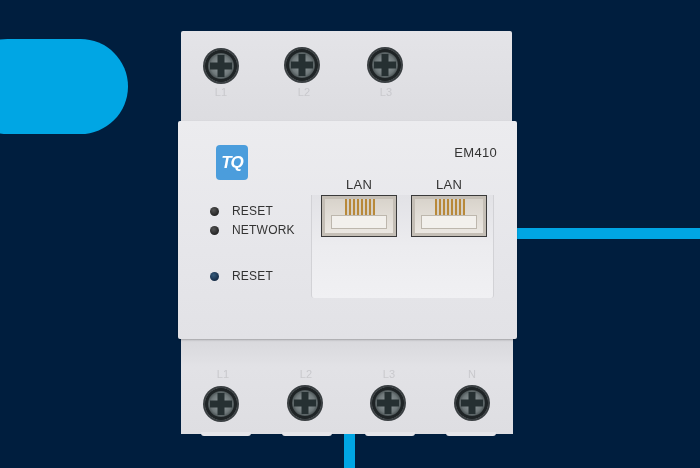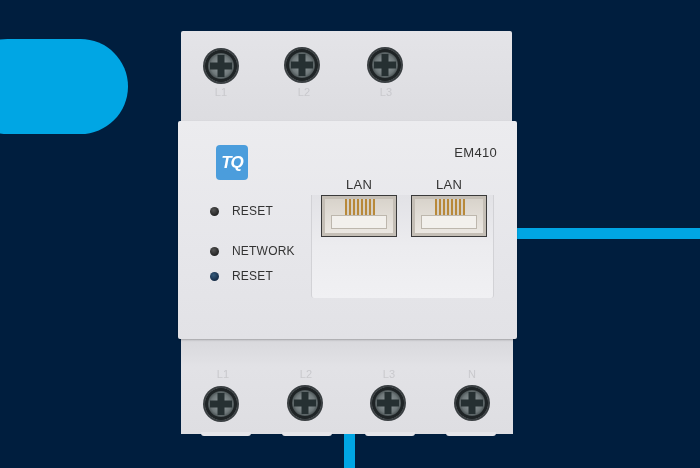--- a/index.html
+++ b/index.html
@@ -129,21 +129,21 @@
   <div class="term-label" style="left:386px;top:86px;">L3</div>
 
   <div class="module-mid">
     <div class="logo">TQ</div>
     <div class="model">EM410</div>
 
     <div class="led-row" style="top:83px;">
       <span class="led"></span>
       <span class="led-label">RESET</span>
     </div>
-    <div class="led-row" style="top:123px;">
+    <div class="led-row" style="top:102px;">
       <span class="led"></span>
       <span class="led-label">NETWORK</span>
     </div>
     <div class="led-row" style="top:148px;">
       <span class="led reset"></span>
       <span class="led-label">RESET</span>
     </div>
 
     <div class="recess"></div>
     <div class="lan-label" style="left:181px;">LAN</div>

